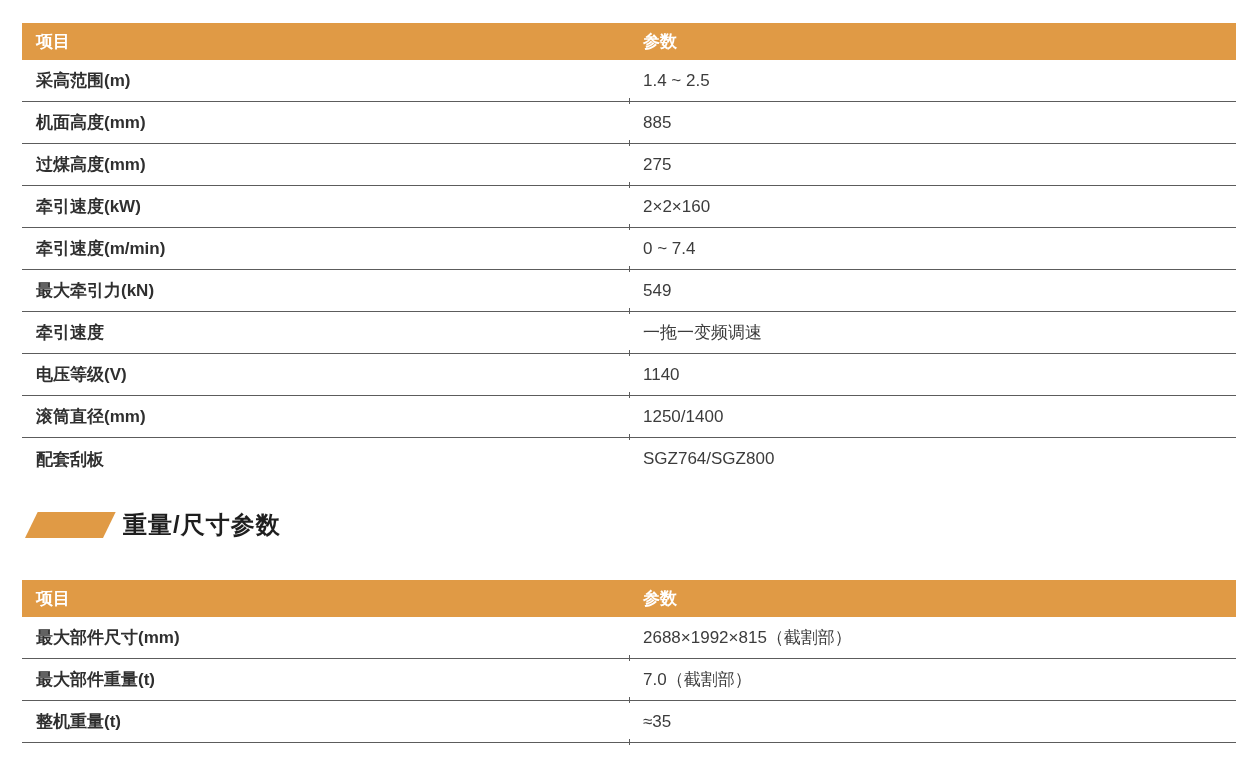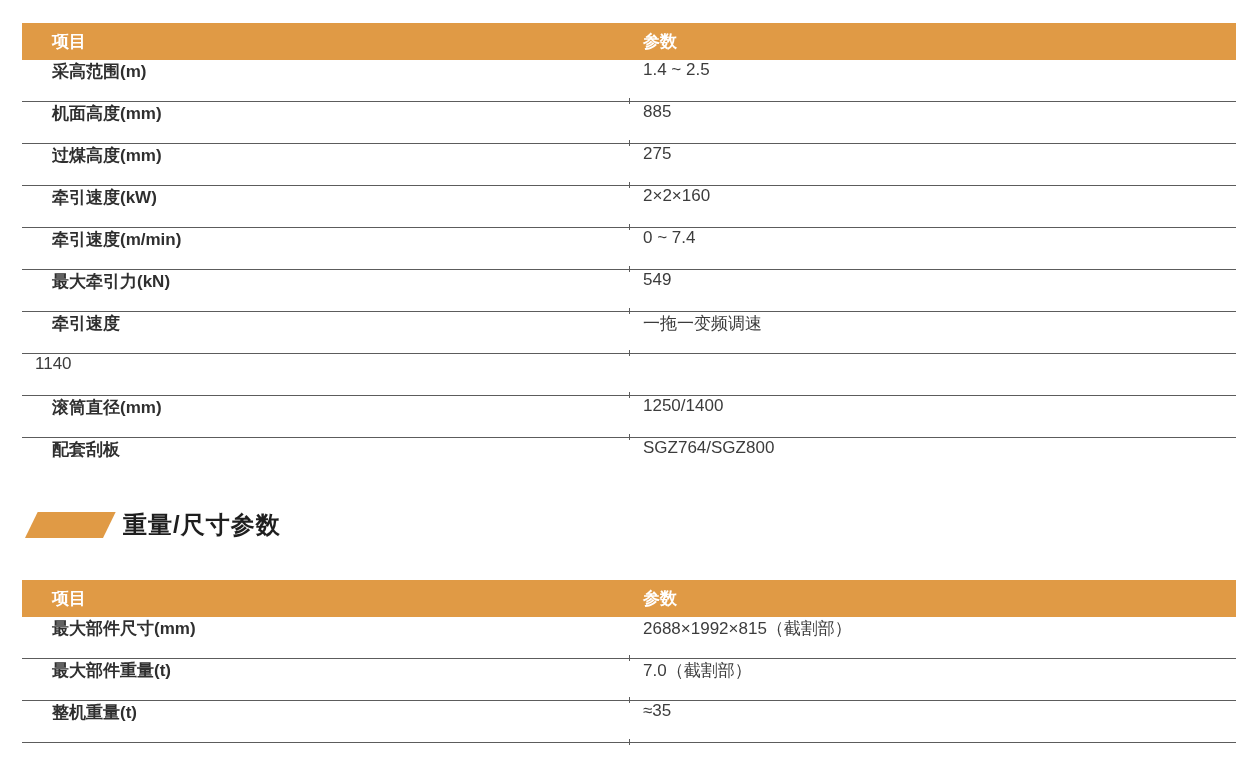--- a/index.html
+++ b/index.html
@@ -35,40 +35,40 @@
     color: #ffffff;
     font-size: 17px;
     font-weight: 700;
     align-items: center;
   }
 
   .trow {
     position: relative;
     display: flex;
     height: 42px;
-    align-items: flex-start;
+    align-items: center;
     font-size: 17px;
     border-bottom: 1px solid var(--divider);
   }
   .trow.no-border { border-bottom: none; }
 
   
   .trow:not(.no-border)::after {
     content: "";
     position: absolute;
     left: 607px;
     bottom: -3px;
     width: 1px;
     height: 6px;
     background: var(--divider);
   }
 
   .col-l {
     width: 608px;
-    padding-left: 30px;
+    padding-left: 14px;
     flex: none;
   }
   .col-r {
     flex: 1;
     padding-left: 13px;
   }
   .trow .col-l {
     font-weight: 700;
     color: var(--label);
   }
@@ -134,20 +134,21 @@
   </div>
   <div class="trow">
     <div class="col-l">最大牵引力(kN)</div>
     <div class="col-r">549</div>
   </div>
   <div class="trow">
     <div class="col-l">牵引速度</div>
     <div class="col-r">一拖一变频调速</div>
   </div>
   <div class="trow">
+    <div class="col-l">电压等级(V)</div>
     <div class="col-r">1140</div>
   </div>
   <div class="trow">
     <div class="col-l">滚筒直径(mm)</div>
     <div class="col-r">1250/1400</div>
   </div>
   <div class="trow no-border">
     <div class="col-l">配套刮板</div>
     <div class="col-r">SGZ764/SGZ800</div>
   </div>

